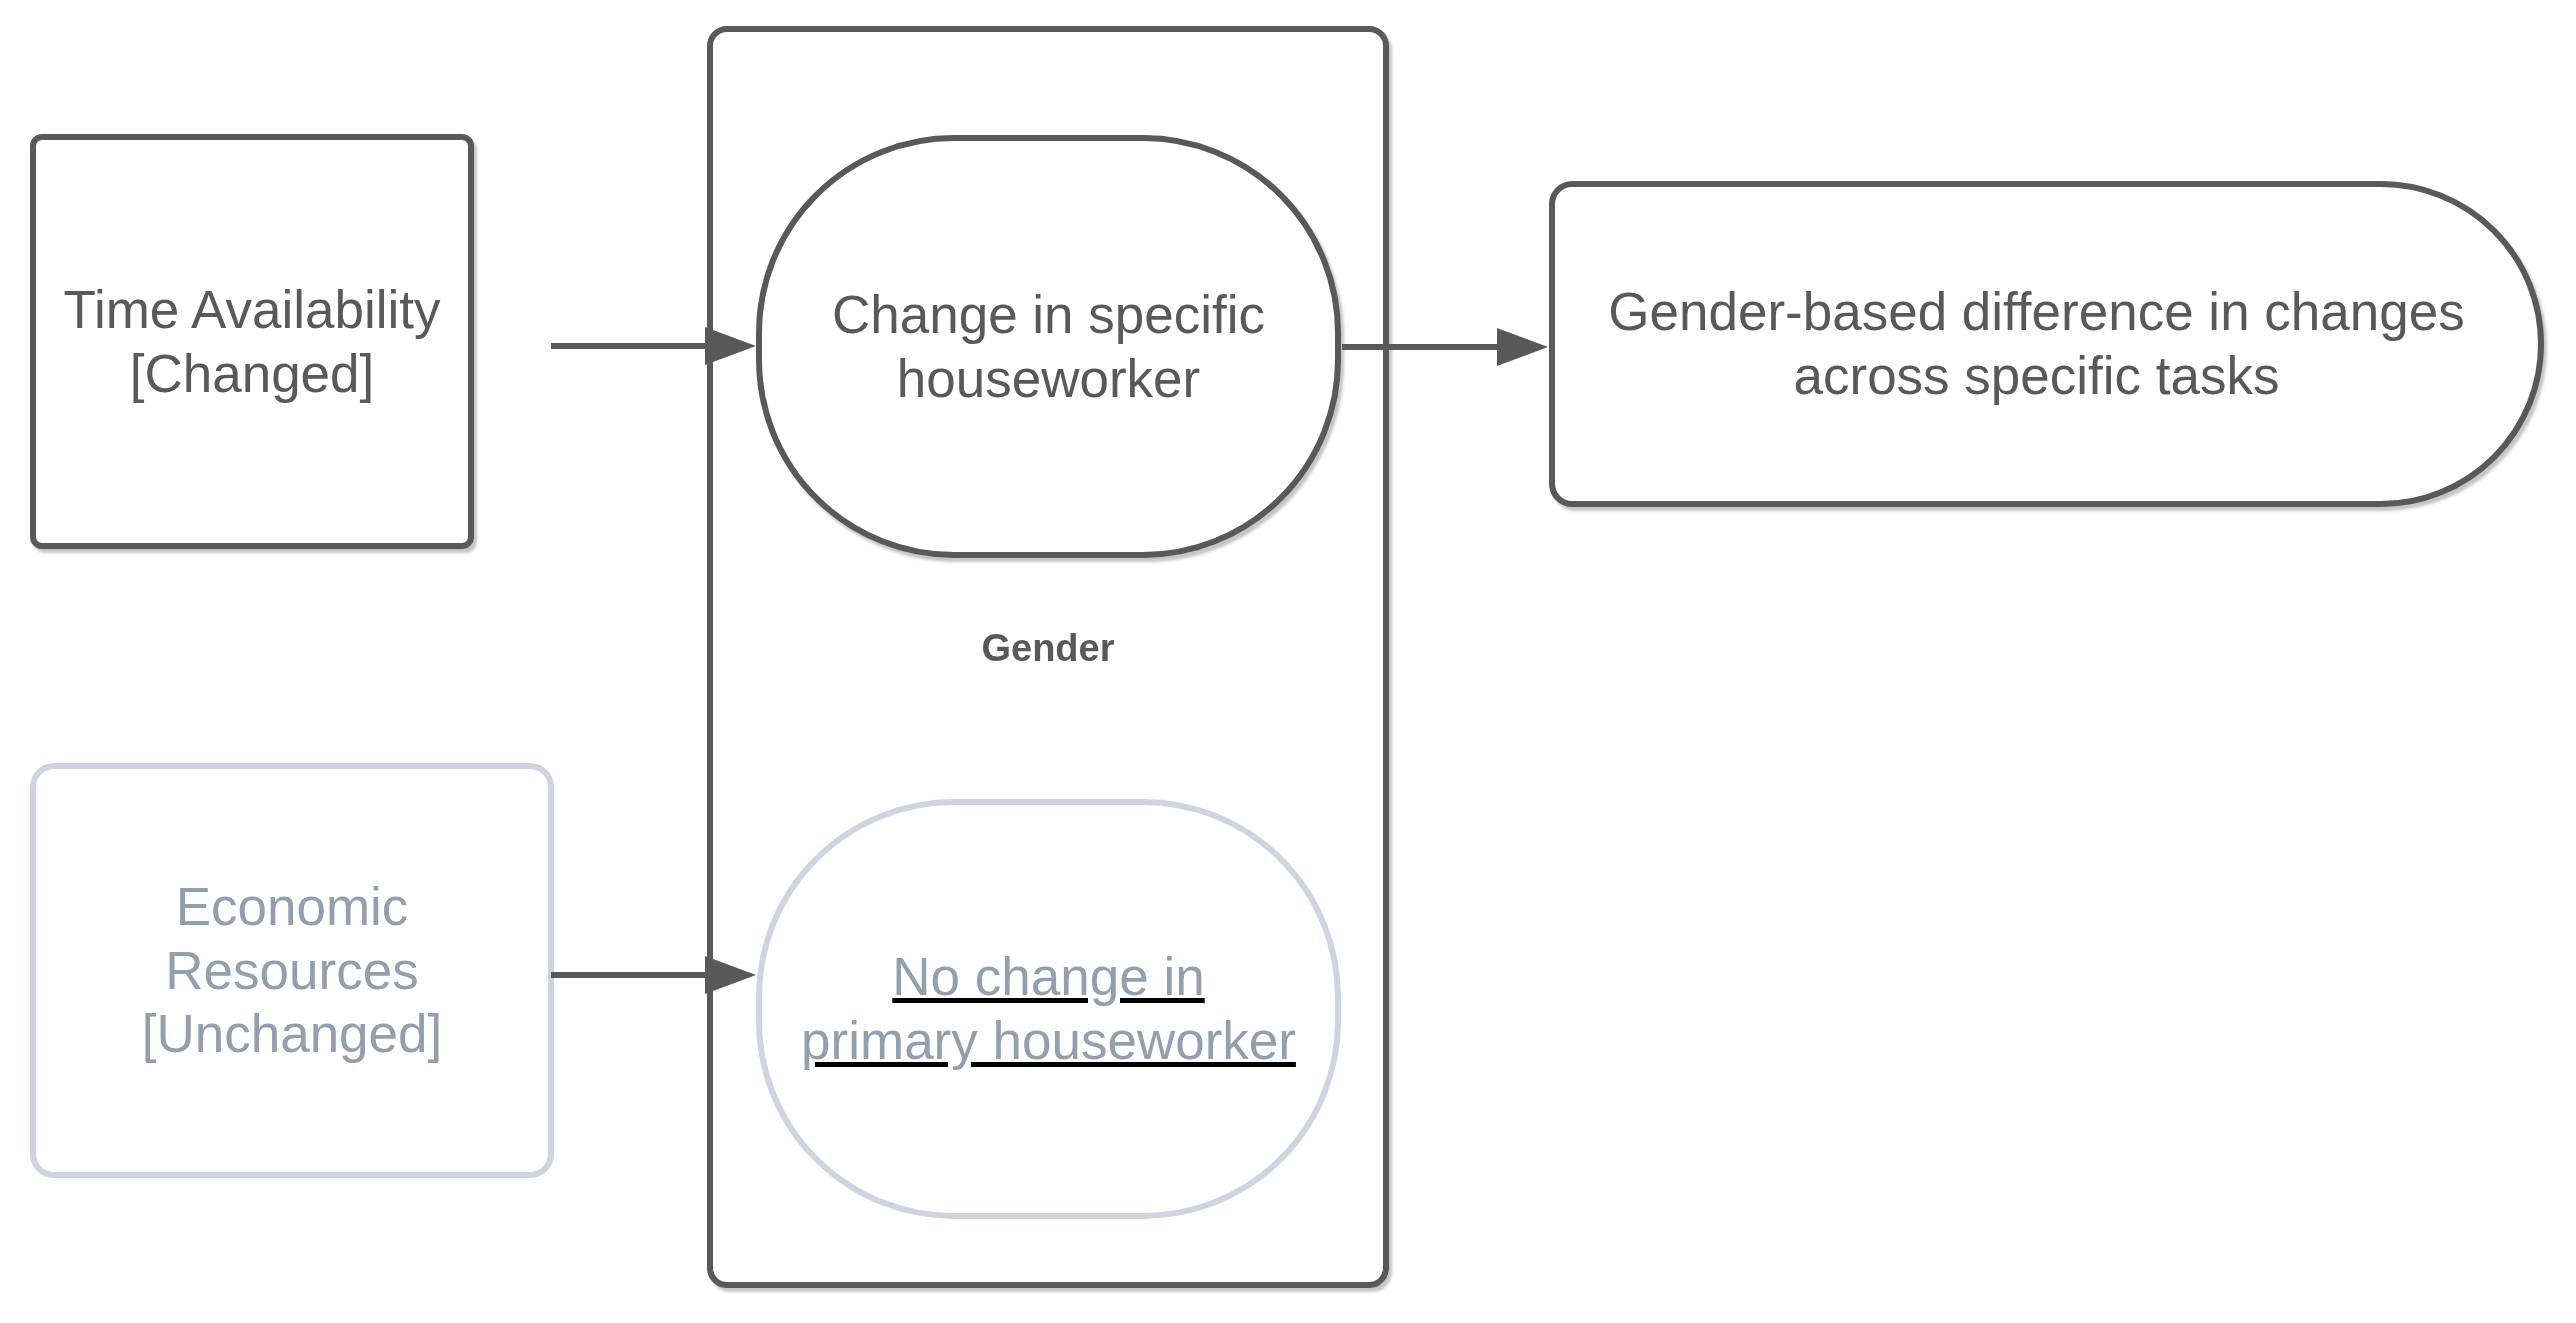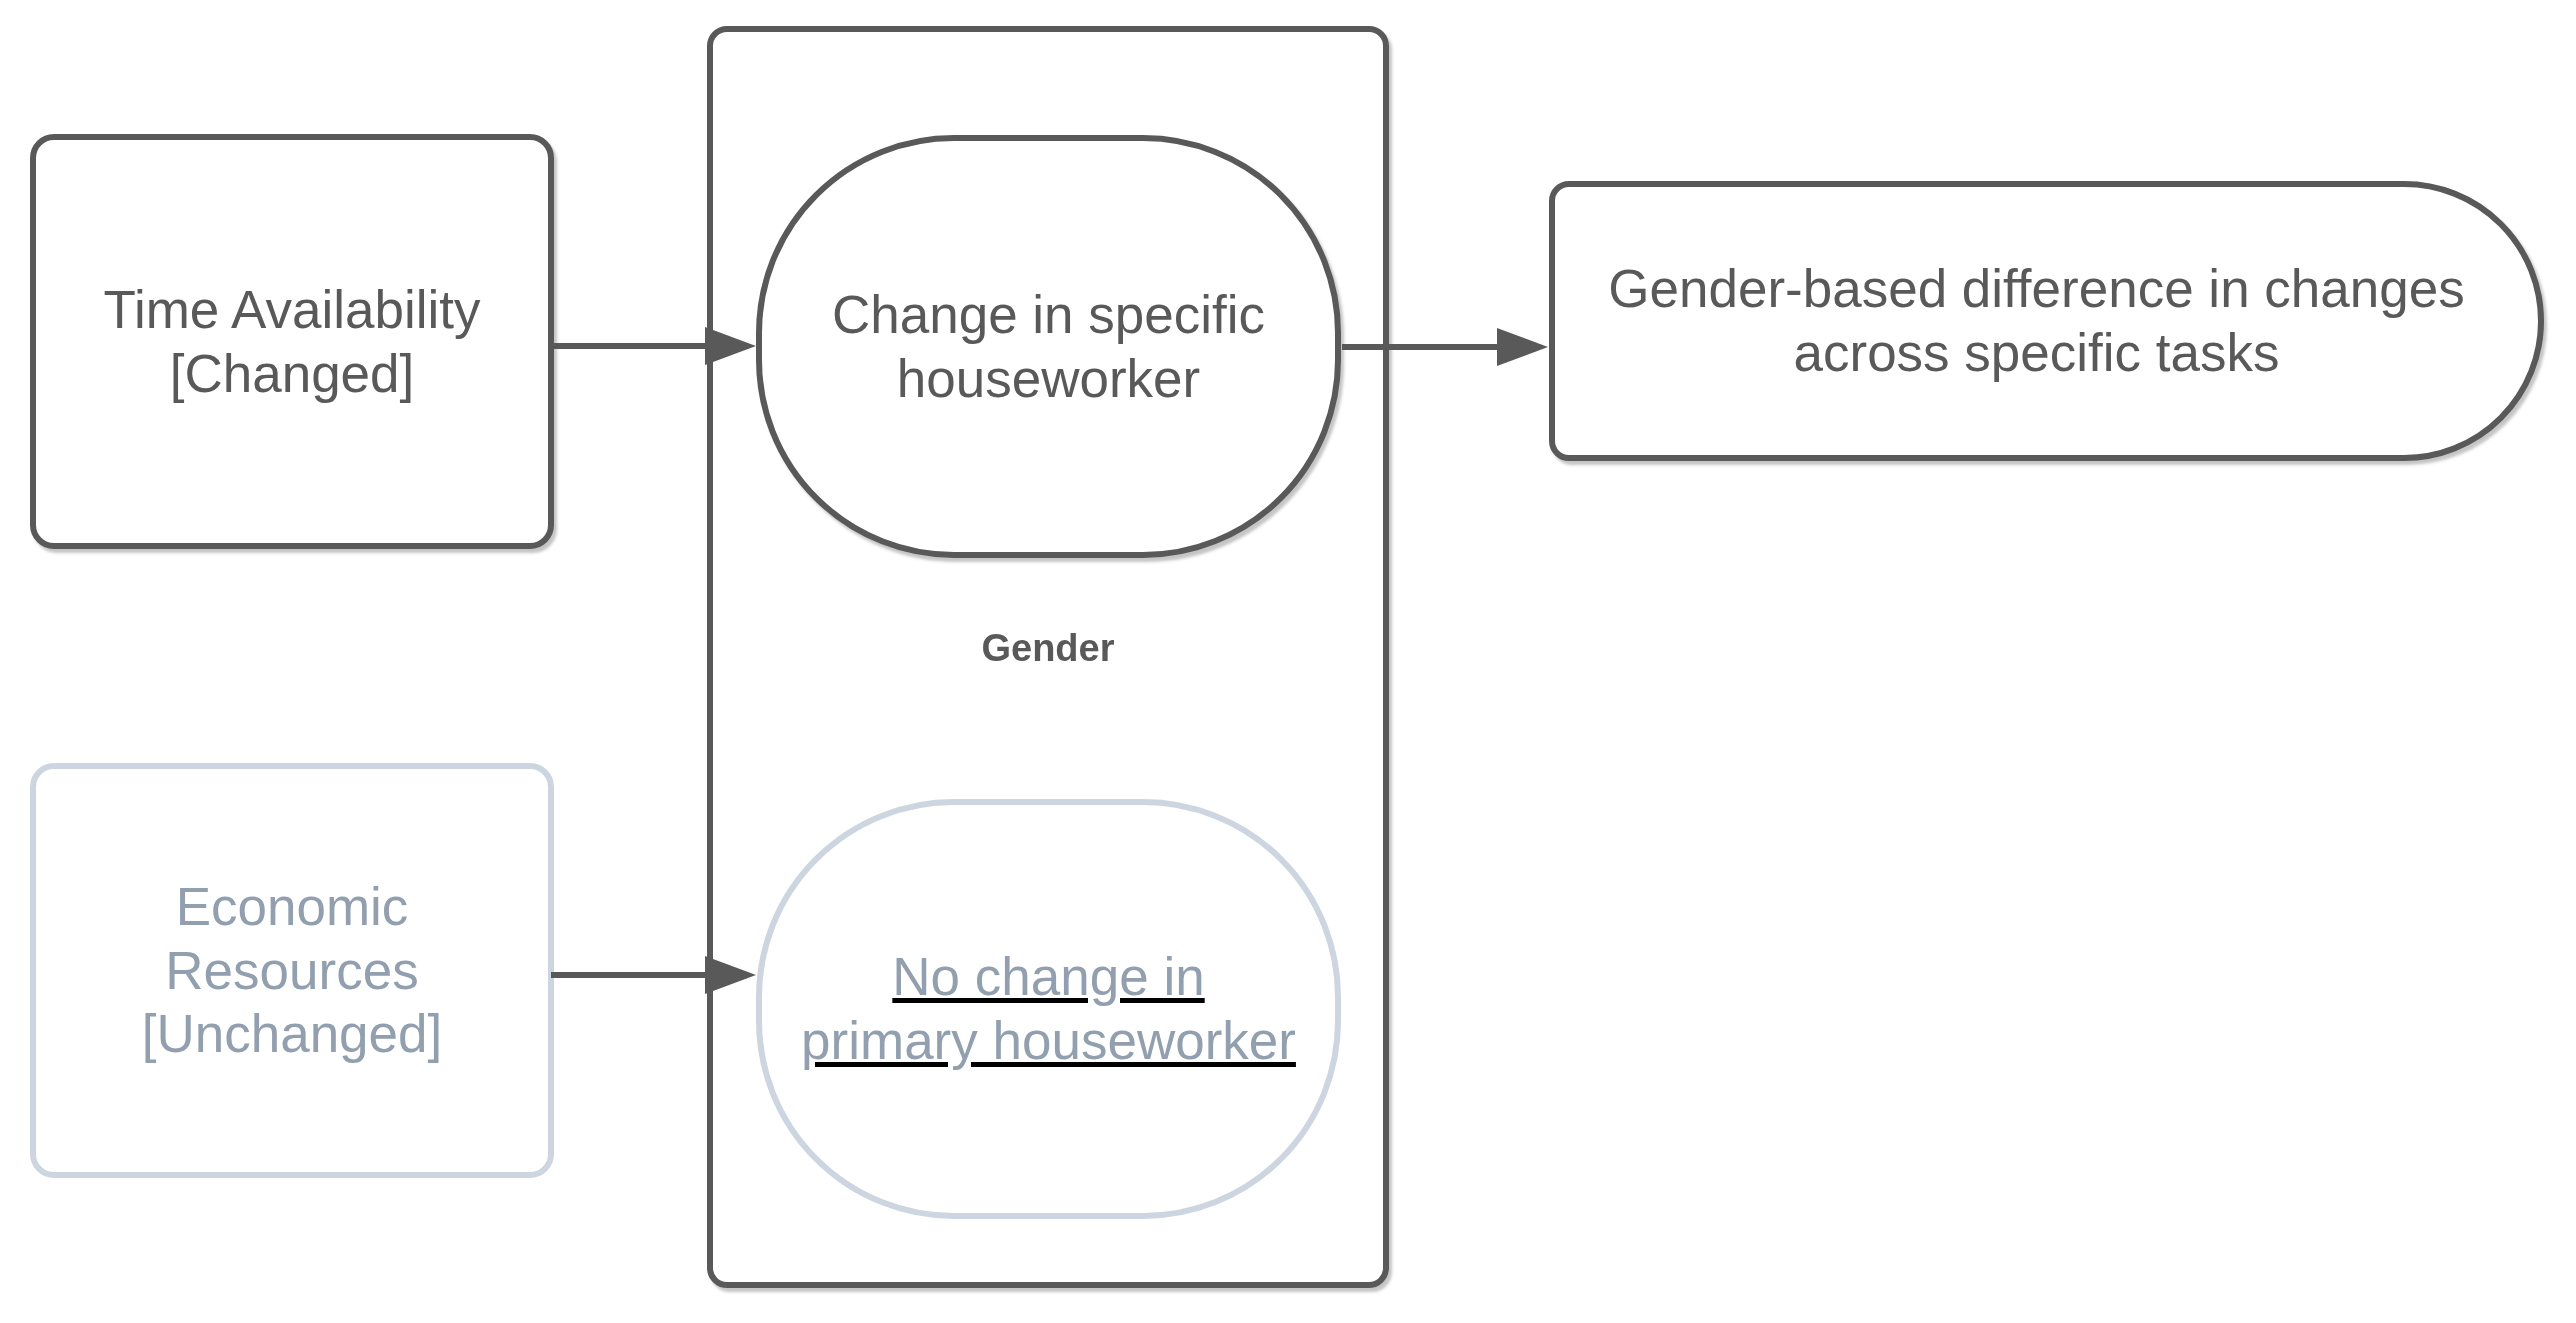--- a/index.html
+++ b/index.html
@@ -15,36 +15,36 @@
     font-family:"Liberation Sans",sans-serif;overflow:hidden;
   }
   .node{position:absolute;background:#fff;box-sizing:border-box;display:flex;align-items:center;justify-content:center;text-align:center;}
   .label{white-space:pre-line;font-size:53px;line-height:1.2;color:var(--emphasis-text);}
   .muted .label{color:var(--muted-text);}
   .stroke-dark{border:6px solid var(--emphasis-stroke);}
   .stroke-muted{border:6px solid var(--muted-stroke);}
   .shadowed{box-shadow:3px 4px 3px rgba(89,89,89,0.35);}
 
   
-  .box-time{left:30px;top:134px;width:524px;height:415px;border-radius:24px;align-items:center;}
+  .box-time{left:30px;top:134px;width:444px;height:415px;border-radius:12px;align-items:center;}
   .box-econ{left:30px;top:763px;width:524px;height:415px;border-radius:24px;}
 
   
   .group-gender{left:707px;top:26px;width:682px;height:1262px;border-radius:20px;background:transparent;}
 
   
   .ellipse-change{left:756px;top:135px;width:585px;height:423px;border-radius:198px;}
   .ellipse-nochange{left:756px;top:799px;width:585px;height:420px;border-radius:198px;text-decoration:underline;}
 
   
   .gender-caption{position:absolute;left:707px;top:613px;width:682px;height:71px;display:flex;align-items:center;justify-content:center;}
   .gender-caption .label{font-weight:bold;font-size:38px;}
 
   
-  .box-outcome{left:1549px;top:181px;width:995px;height:280px;border-radius:24px 168px 168px 24px;}
+  .box-outcome{left:1549px;top:181px;width:995px;height:326px;border-radius:24px 168px 168px 24px;}
   .box-outcome .label{padding:0 40px 0 20px;}
 
   
   .edge-line{position:absolute;height:6px;background:var(--emphasis-stroke);}
   .edge-head{position:absolute;width:0;height:0;border-top:19px solid transparent;border-bottom:19px solid transparent;border-left:51px solid var(--emphasis-stroke);}
   .edge-a-line{left:551px;top:343px;width:158px;}
   .edge-a-head{left:705px;top:327px;}
   .edge-b-line{left:1342px;top:344px;width:160px;}
   .edge-b-head{left:1497px;top:328px;}
   .edge-c-line{left:551px;top:972px;width:158px;}

